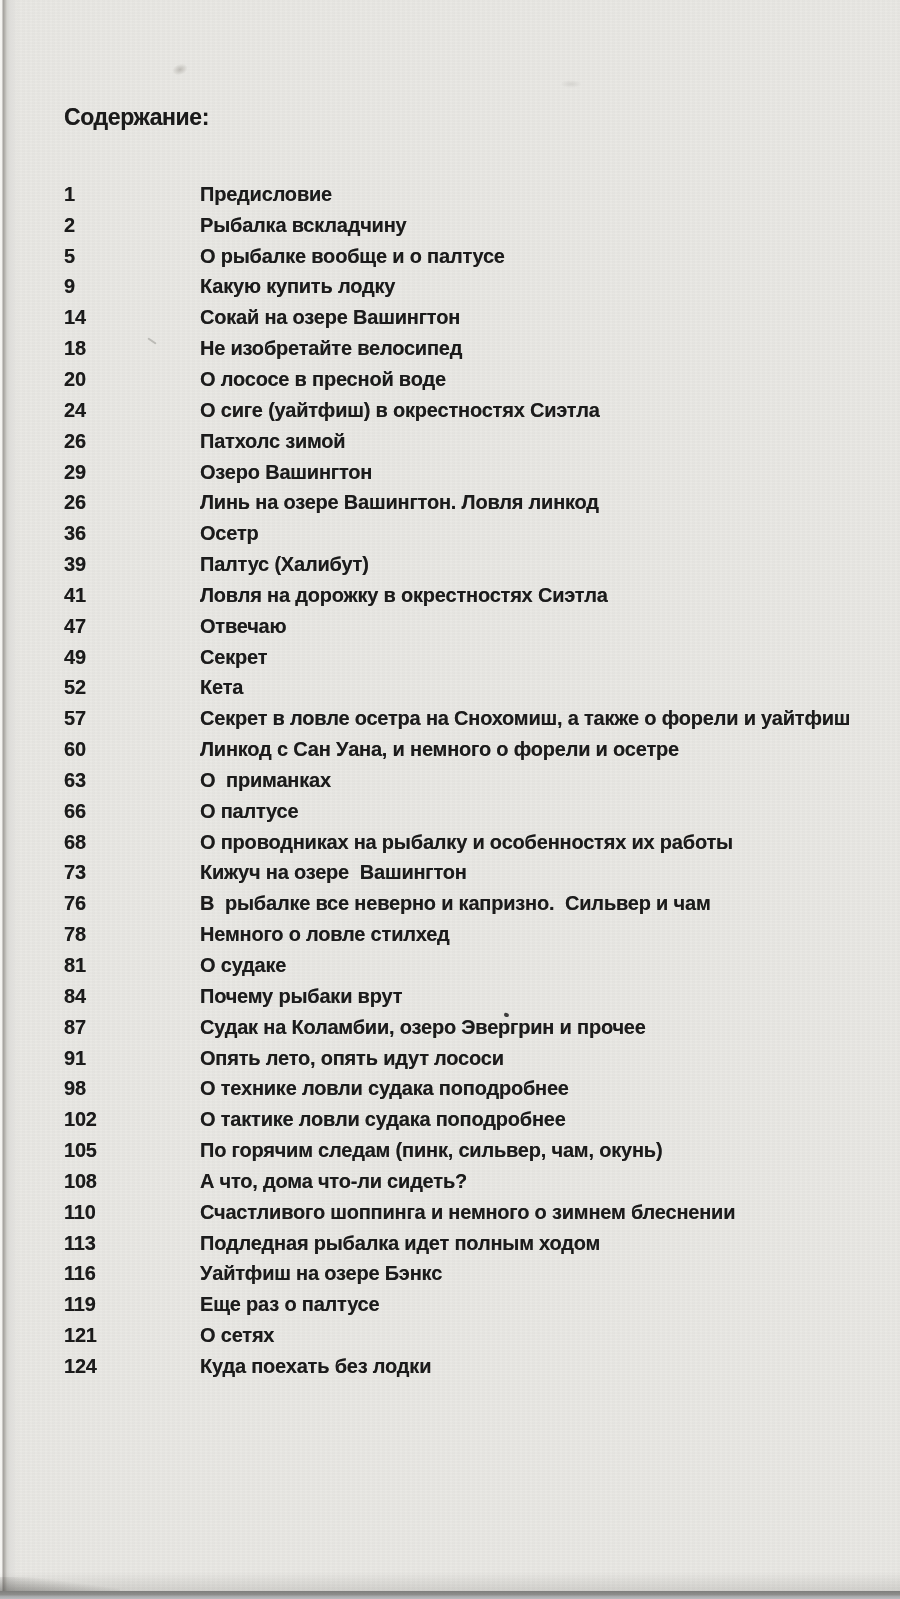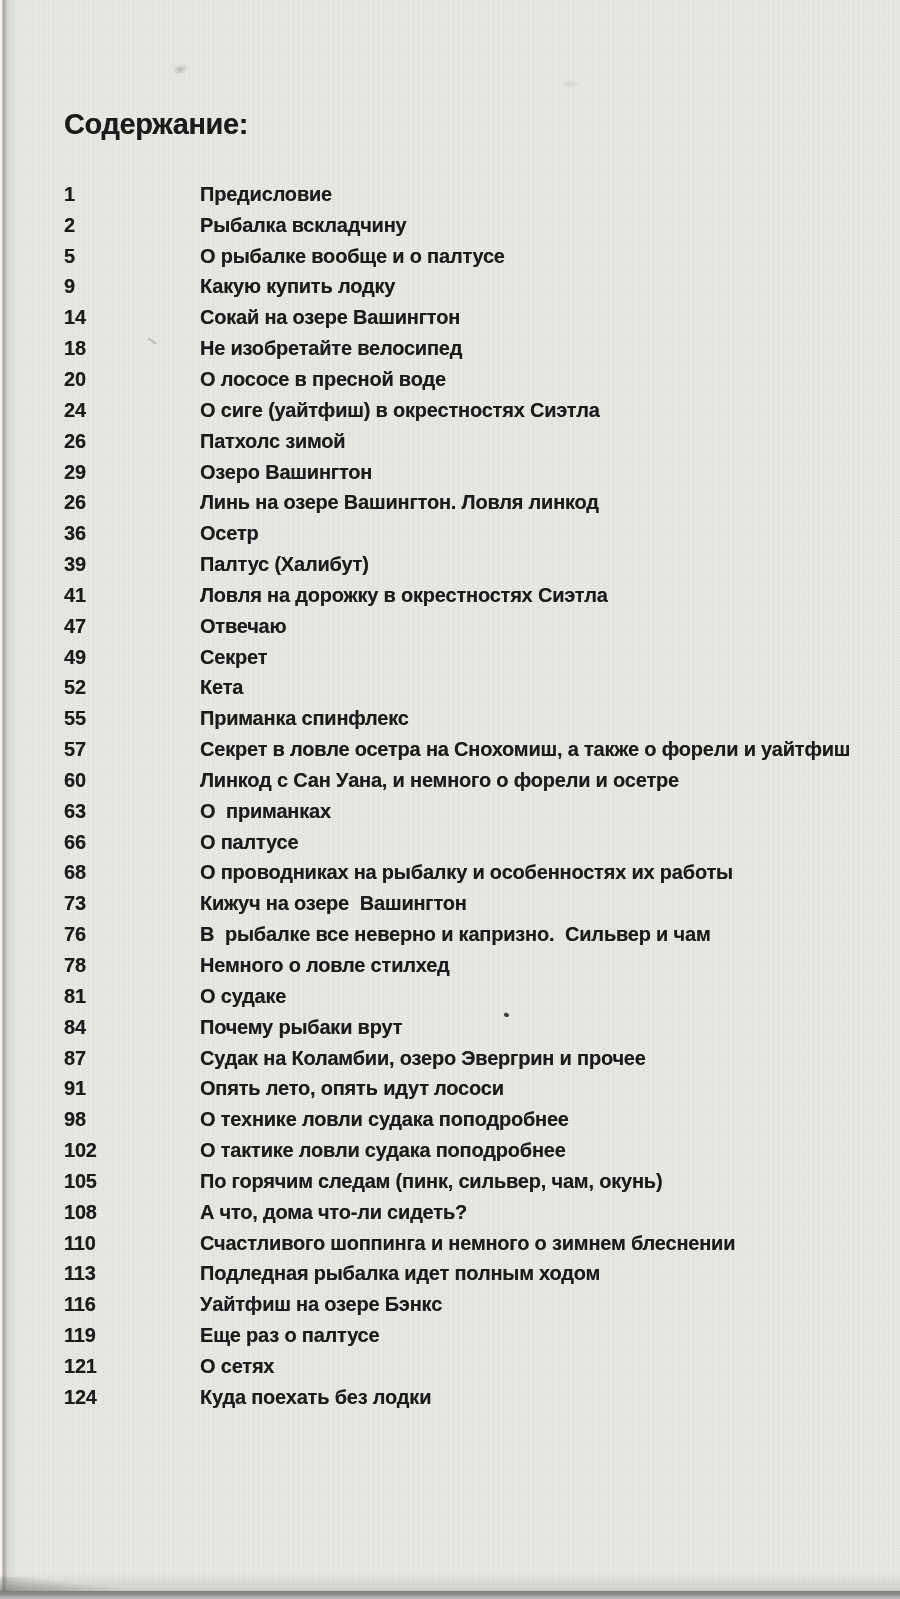--- a/index.html
+++ b/index.html
@@ -36,21 +36,21 @@
     position: absolute; left: 0; right: 0; bottom: 0; height: 8px;
     background: linear-gradient(180deg, var(--bar, #7e7e7c) 0px, #8f8f8d 4px, #a5a7a9 5px, #b9bcbf 8px);
   }
   .corner-wedge {
     position: absolute; left: 0; bottom: 6px; width: 120px; height: 16px;
     background: linear-gradient(to top right, rgba(80,79,76,0.5), rgba(80,79,76,0) 65%);
   }
   
   .doc-title {
     position: absolute; left: 64px; top: 91px;
-    font-size: 29px; line-height: 1; font-weight: 700;
+    font-size: 23px; line-height: 1; font-weight: 700;
     letter-spacing: -0.4px;
     text-shadow: 0 0 0.6px rgba(20,20,20,0.55);
   }
   
   .toc { position: absolute; left: 64px; top: 179px; width: 800px; }
   .row {
     display: flex; align-items: center;
     height: 30.85px;
     font-size: 20px; font-weight: 600;
     letter-spacing: -0.2px;
@@ -179,24 +179,20 @@
       <div class="row">
         <span class="num">49</span>
         <span class="ttl">Секрет</span>
       </div>
 
       <div class="row">
         <span class="num">52</span>
         <span class="ttl">Кета</span>
       </div>
 
-      <div class="row">
-        <span class="num">55</span>
-        <span class="ttl">Приманка спинфлекс</span>
-      </div>
 
       <div class="row">
         <span class="num">57</span>
         <span class="ttl">Секрет в ловле осетра на Снохомиш, а также о форели и уайтфиш</span>
       </div>
 
       <div class="row">
         <span class="num">60</span>
         <span class="ttl">Линкод с Сан Уана, и немного о форели и осетре</span>
       </div>

